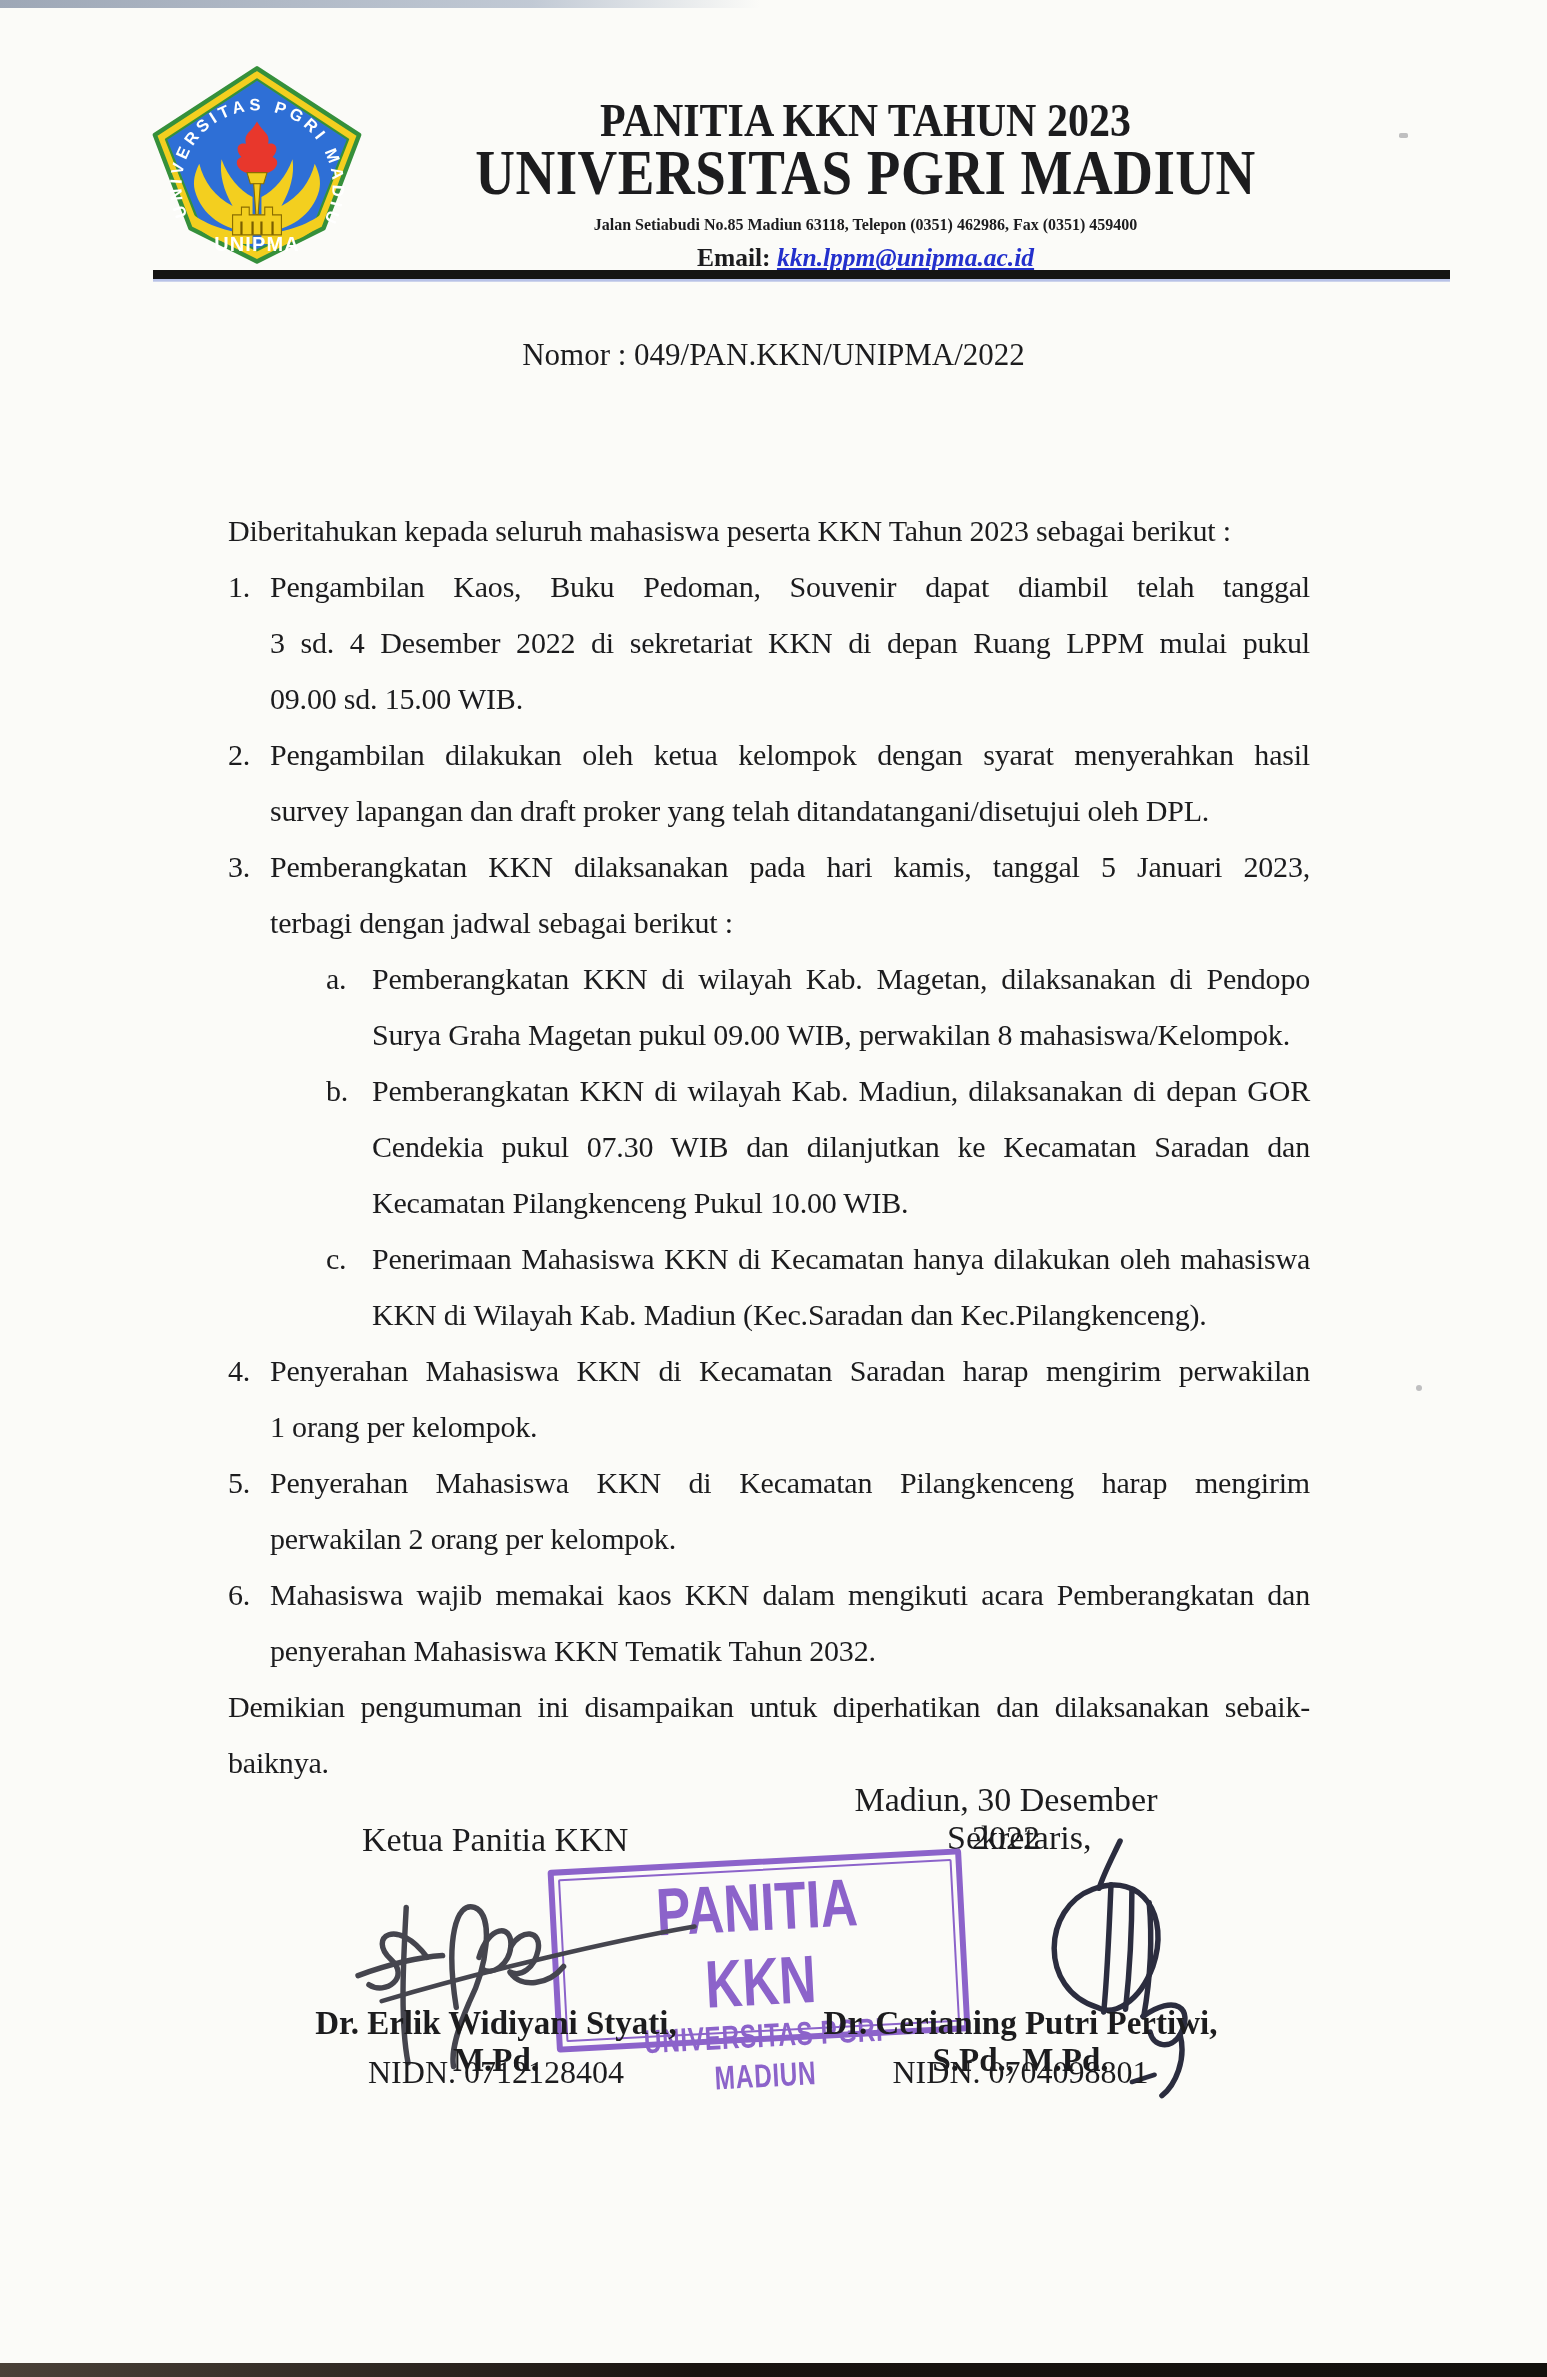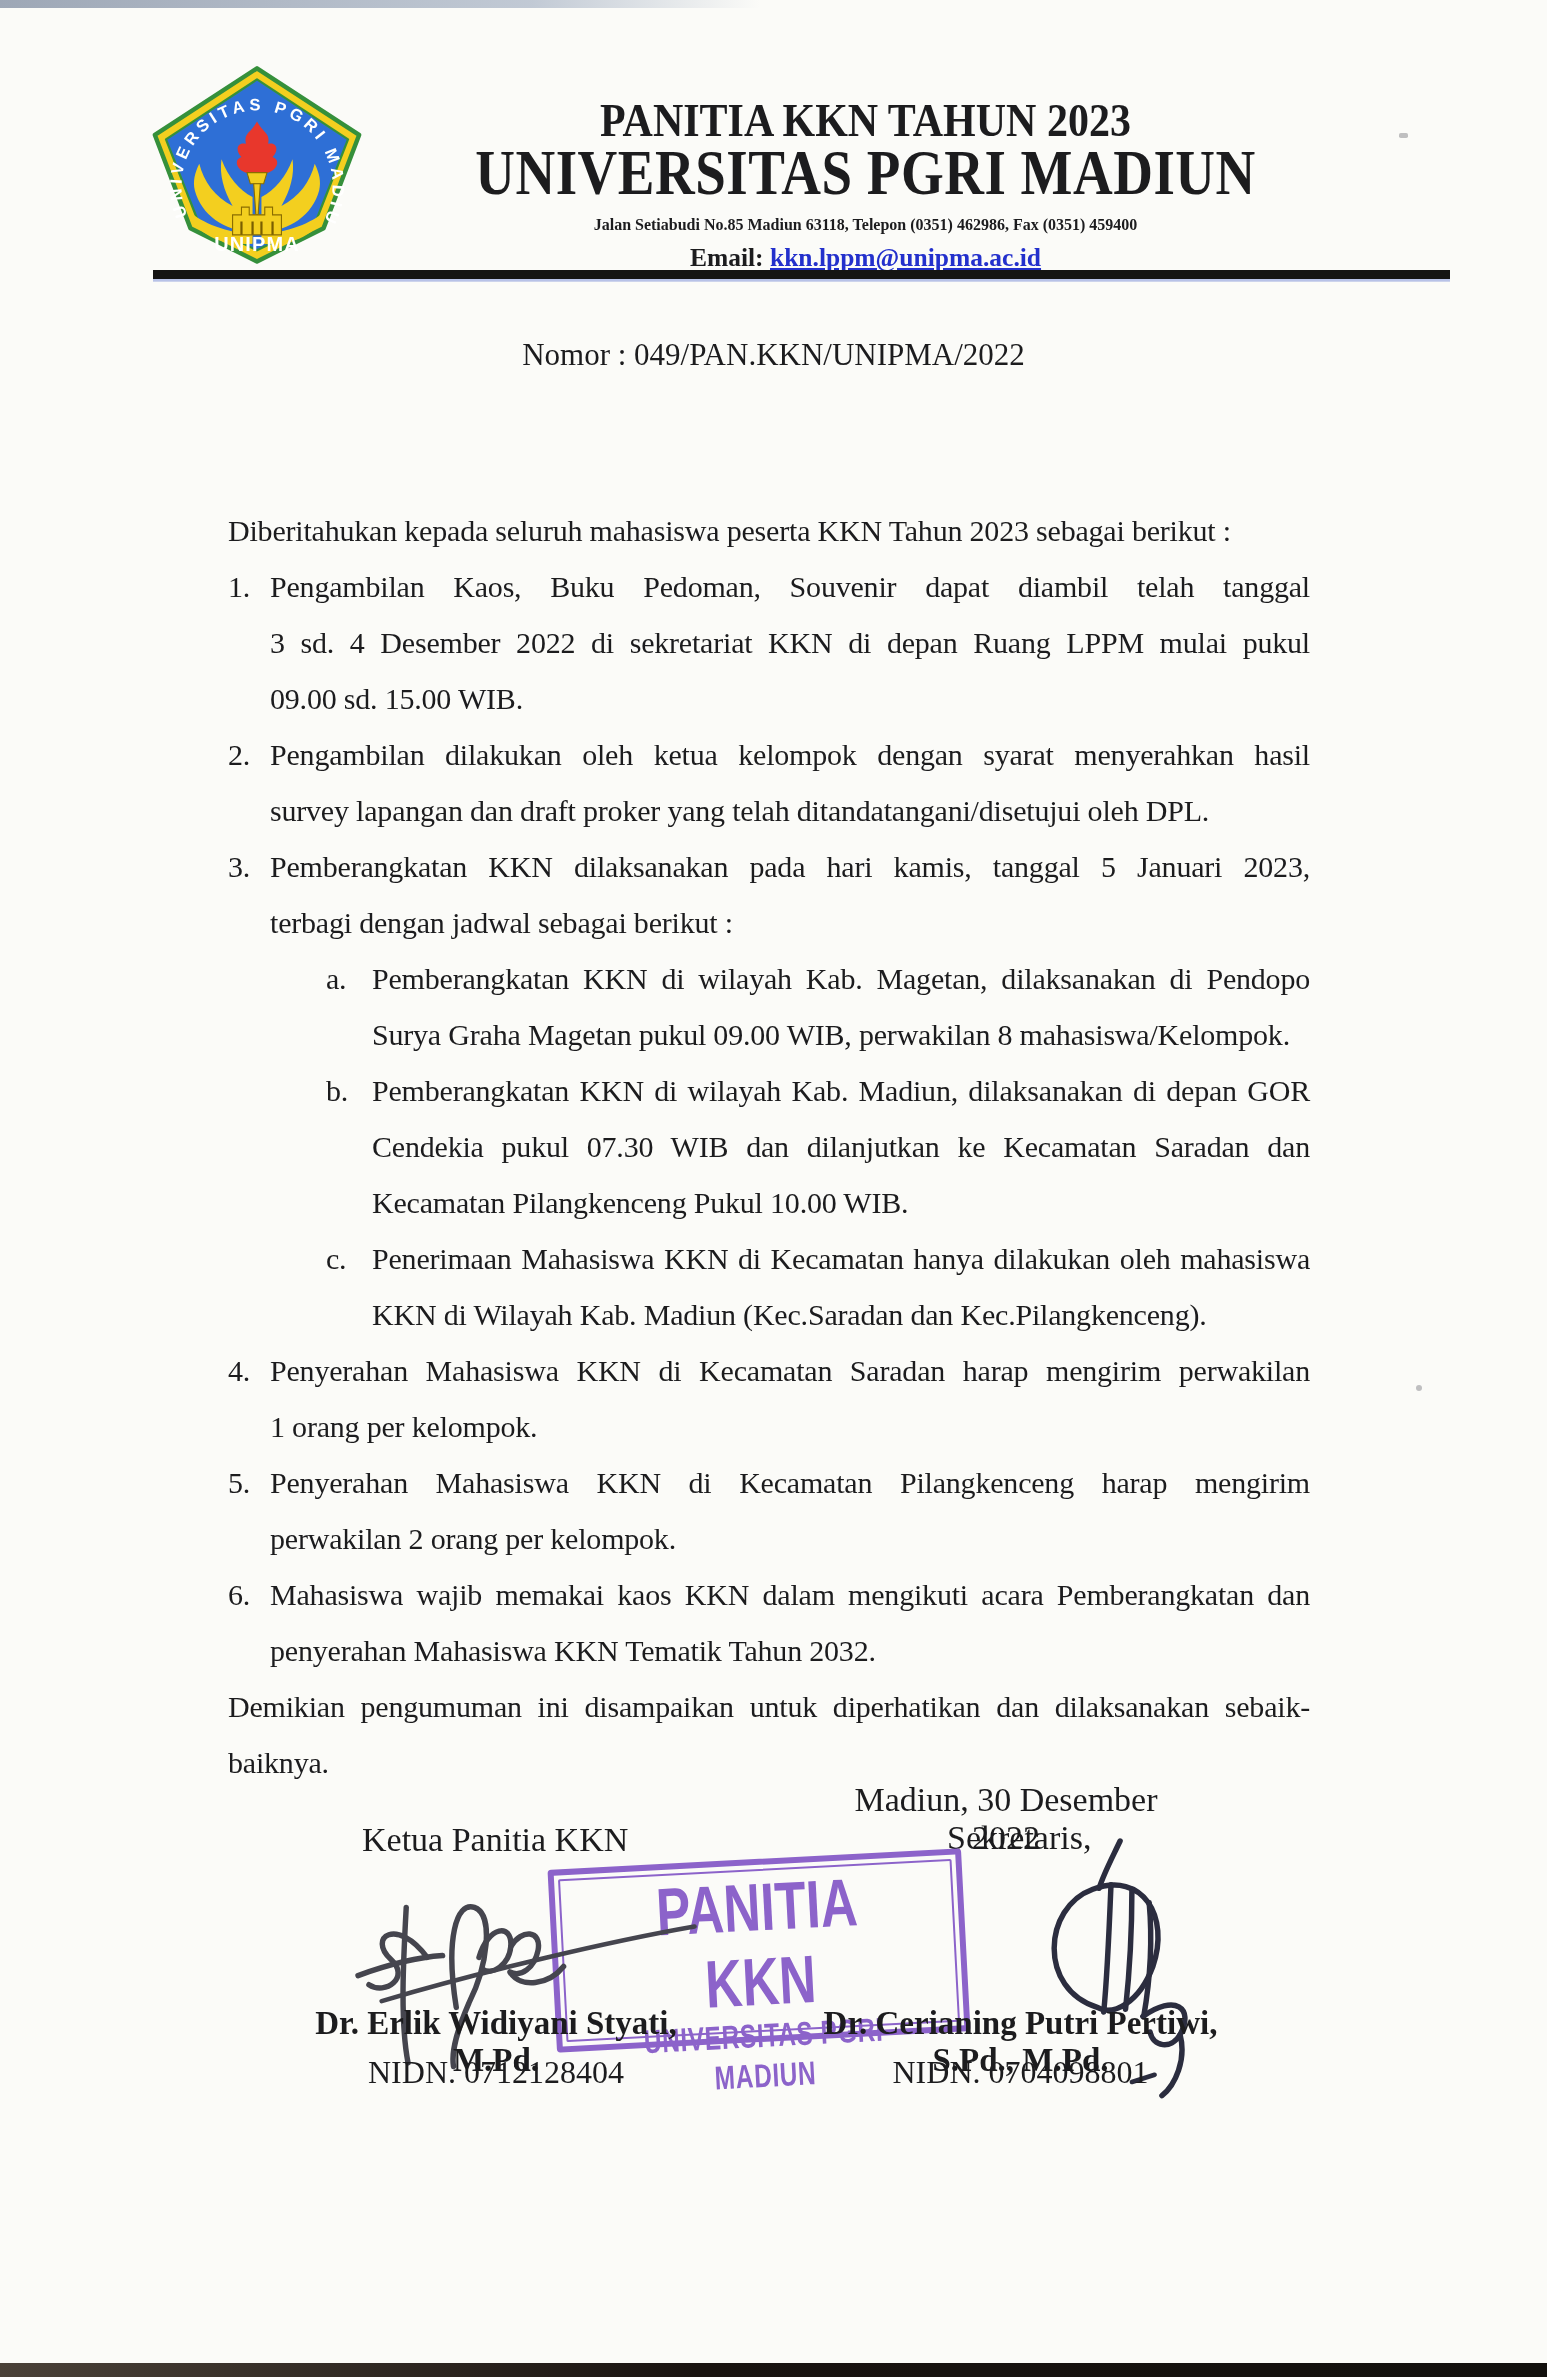--- a/index.html
+++ b/index.html
@@ -23,21 +23,21 @@
   .s1{left:1399px;top:133px;width:9px;height:4.6px;border-radius:1.8px;}
   .s2{left:1416px;top:1385px;width:6.4px;height:6.4px;border-radius:50%;}
 
   
   .logo{position:absolute;left:146px;top:66px;width:222px;height:200px;}
   .head-text{position:absolute;left:392px;top:97px;width:947px;text-align:center;}
   .h1{font-size:42px;font-weight:bold;line-height:46px;transform:scaleY(1.12);transform-origin:center;}
   .h2{font-size:55px;font-weight:bold;line-height:60px;transform:scaleY(1.14);transform-origin:center;letter-spacing:0.5px;}
   .addr{font-size:16px;font-weight:bold;line-height:33px;margin-top:4.6px;}
   .email-row{font-size:25.5px;font-weight:bold;line-height:33px;}
-  .elink{color:var(--link-blue);text-decoration:underline;cursor:pointer;}
+  .elink{color:var(--link-blue);text-decoration:underline;cursor:pointer;font-style:italic;}
   .rule{position:absolute;left:153px;top:270px;width:1297px;height:9px;background:var(--rule-black);
     box-shadow:0 2.7px 0 rgba(60,90,200,.35);}
 
   
   .title-block{position:absolute;left:0;top:333px;width:1547px;text-align:center;}
   .doc-title{height:67px;}
   .doc-title span{display:inline-block;font-size:56px;font-weight:bold;letter-spacing:0.9px;
     transform:scale(.92,1.12);transform-origin:center;}
   .doc-number{font-size:31px;margin-top:3.6px;}
 

